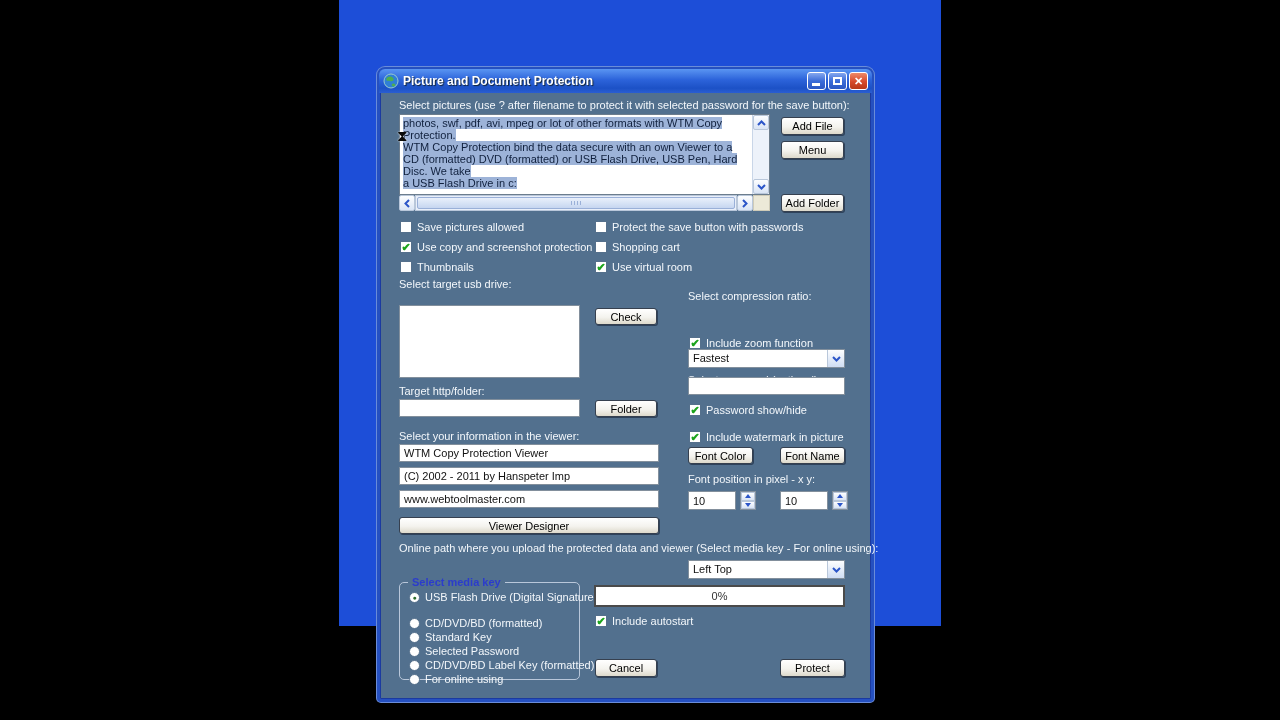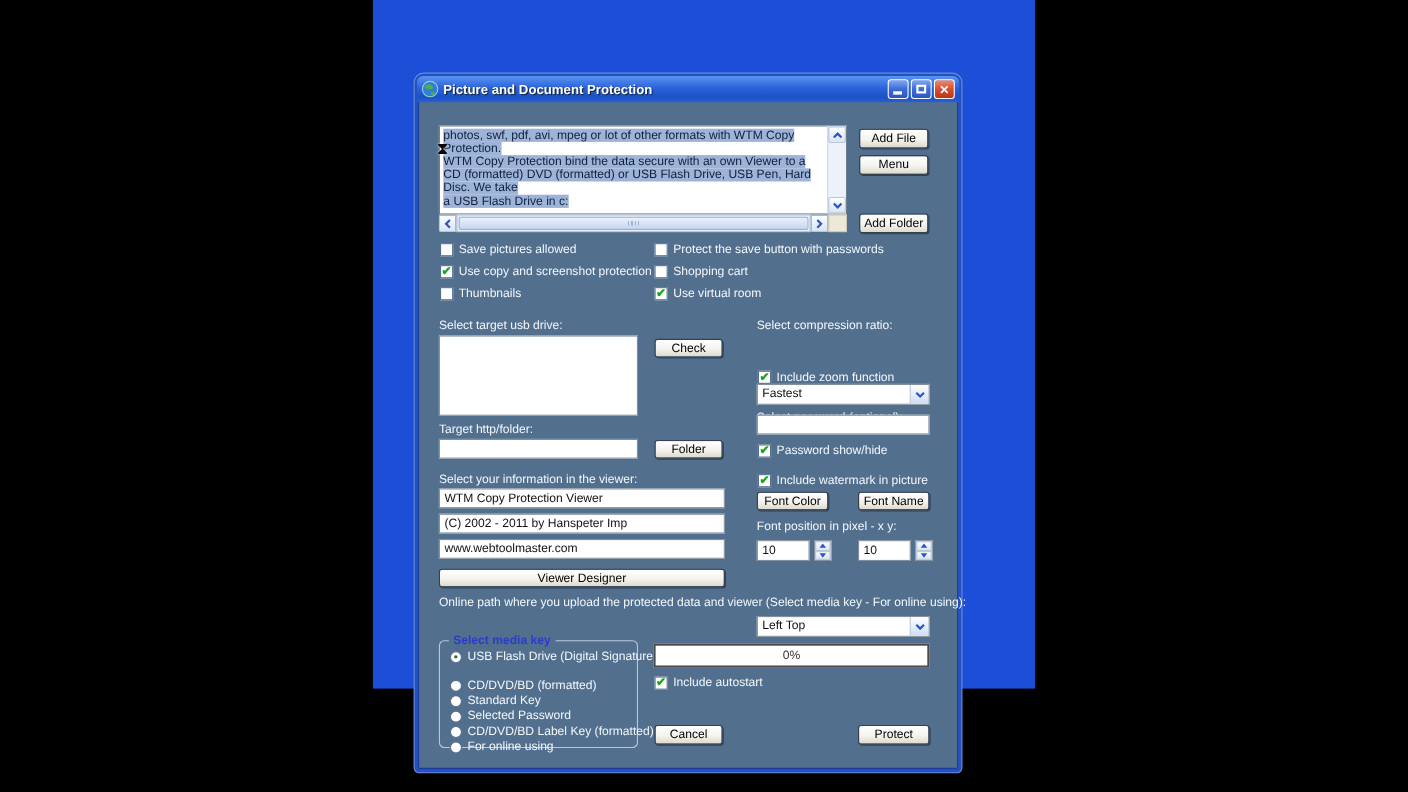--- a/index.html
+++ b/index.html
@@ -109,20 +109,21 @@
           <span class="minbar"></span>
         </span>
       <span class="winbtn">
           <span class="maxsq"></span>
         </span>
       <span class="winbtn close">✕</span>
     </div>
 
     <div class="client">
 
+      <div class="abs lbl" style="left:19px;top:5px;">Select pictures (use ? after filename to protect it with selected password for the save button):</div>
 
       <div class="abs txtwrap" style="left:19px;top:20px;width:371px;height:81px;">
         <div class="txtlines">
           <div><span class="sel">photos, swf, pdf, avi, mpeg or lot of other formats with WTM Copy Protection.</span></div>
           <div><span class="sel">WTM Copy Protection bind the data secure with an own Viewer to a</span></div>
           <div><span class="sel">CD (formatted) DVD (formatted) or USB Flash Drive, USB Pen, Hard Disc. We take</span></div>
           <div><span class="sel">a USB Flash Drive in c:</span></div>
         </div>
         <div class="vscroll">
           <div class="sbtn">
@@ -181,21 +182,21 @@
       </div>
       <div class="abs cbrow" style="left:215px;top:147px;">
         <span class="cbox"></span>
         <span class="lbl">Shopping cart</span>
       </div>
       <div class="abs cbrow" style="left:215px;top:167px;">
         <span class="cbox">✔</span>
         <span class="lbl">Use virtual room</span>
       </div>
 
-      <div class="abs lbl" style="left:19px;top:196px;">Select target usb drive:</div>
+      <div class="abs lbl" style="left:19px;top:184px;">Select target usb drive:</div>
       <div class="abs listbox" style="left:19px;top:211px;width:181px;height:73px;"></div>
       <button class="btn abs" style="left:215px;top:214px;width:62px;height:17px;">Check</button>
 
       <div class="abs lbl" style="left:308px;top:196px;">Select compression ratio:</div>
       <div class="abs combo" style="left:308px;top:211px;width:157px;height:19px;">
         <span class="val">Fastest</span>
         <span class="dbtn">
           <svg width="9" height="6">
               <polyline class="chev" points="1,1 4.5,4.5 8,1"></polyline>
             </svg>

